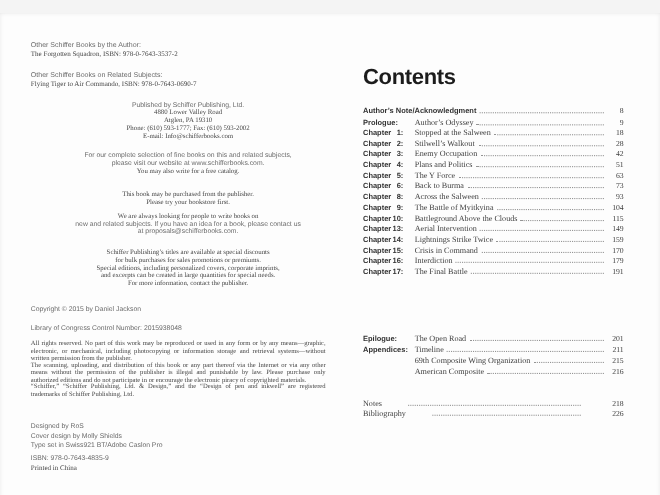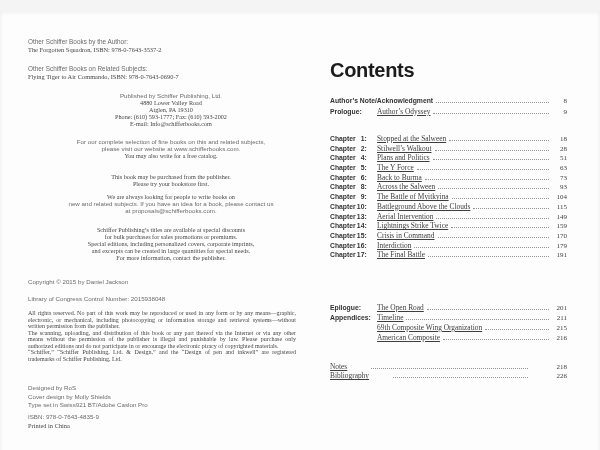--- a/index.html
+++ b/index.html
@@ -13,21 +13,21 @@
   .lp-line{font-size:6.2px;line-height:7px;white-space:nowrap;}
   .center{text-align:center;}
   .just{text-align:justify;font-size:6px;line-height:6.5px;}
   .rights p{margin:0;}
   
   .contents-title{font-size:20px;font-weight:bold;color:#1c1c1c;letter-spacing:-0.3px;line-height:20px;font-family:"Liberation Sans",sans-serif;}
   .row{display:flex;align-items:baseline;}
   .lbl{font-family:"Liberation Sans",sans-serif;font-weight:bold;color:#333;font-size:6.8px;width:47px;flex:none;white-space:nowrap;}
   .row-long .lbl{width:auto;}
   .num{display:inline-block;width:11px;text-align:right;}
-  .ttl{font-family:"Liberation Serif","DejaVu Serif",serif;color:#3e3e3e;font-size:7.4px;white-space:nowrap;text-decoration:underline;}
+  .ttl{font-family:"Liberation Serif","DejaVu Serif",serif;color:#3e3e3e;font-size:7.4px;white-space:nowrap;}
   .dots{flex:1;border-bottom:1px dotted #949494;margin:0 3px 1px 3px;min-width:6px;}
   .pg{font-family:"Liberation Serif","DejaVu Serif",serif;color:#3e3e3e;font-size:7px;min-width:15px;text-align:right;flex:none;}
   .rh105 .row{height:10.5px;line-height:10.5px;}
   .rh97 .row{height:9.7px;line-height:9.7px;}
   .rh10 .row{height:10px;line-height:10px;}
   .rh93 .row{height:9.3px;line-height:9.3px;gap:21px;}
 </style>
 </head>
 <body>
 
@@ -112,34 +112,40 @@
         <span class="pg">8</span>
       </div>
       <div class="row">
         <span class="lbl">Prologue:</span>
         <span class="ttl">Author’s Odyssey</span>
         <span class="dots"></span>
         <span class="pg">9</span>
       </div>
     </div>
 
-    <div class="blk rh97" style="left:330px;top:122px;width:237px;">
+    <div class="blk rh97" style="left:330px;top:104px;width:237px;">
       <div class="row">
         <span class="lbl"><span>Chapter</span><span class="num">1:</span></span>
         <span class="ttl">Stopped at the Salween</span>
         <span class="dots"></span>
         <span class="pg">18</span>
       </div>
       <div class="row">
         <span class="lbl"><span>Chapter</span><span class="num">2:</span></span>
         <span class="ttl">Stilwell’s Walkout</span>
         <span class="dots"></span>
         <span class="pg">28</span>
       </div>
       <div class="row">
+        <span class="lbl"><span>Chapter</span><span class="num">3:</span></span>
+        <span class="ttl">Enemy Occupation</span>
+        <span class="dots"></span>
+        <span class="pg">42</span>
+      </div>
+      <div class="row">
         <span class="lbl"><span>Chapter</span><span class="num">4:</span></span>
         <span class="ttl">Plans and Politics</span>
         <span class="dots"></span>
         <span class="pg">51</span>
       </div>
       <div class="row">
         <span class="lbl"><span>Chapter</span><span class="num">5:</span></span>
         <span class="ttl">The Y Force</span>
         <span class="dots"></span>
         <span class="pg">63</span>

